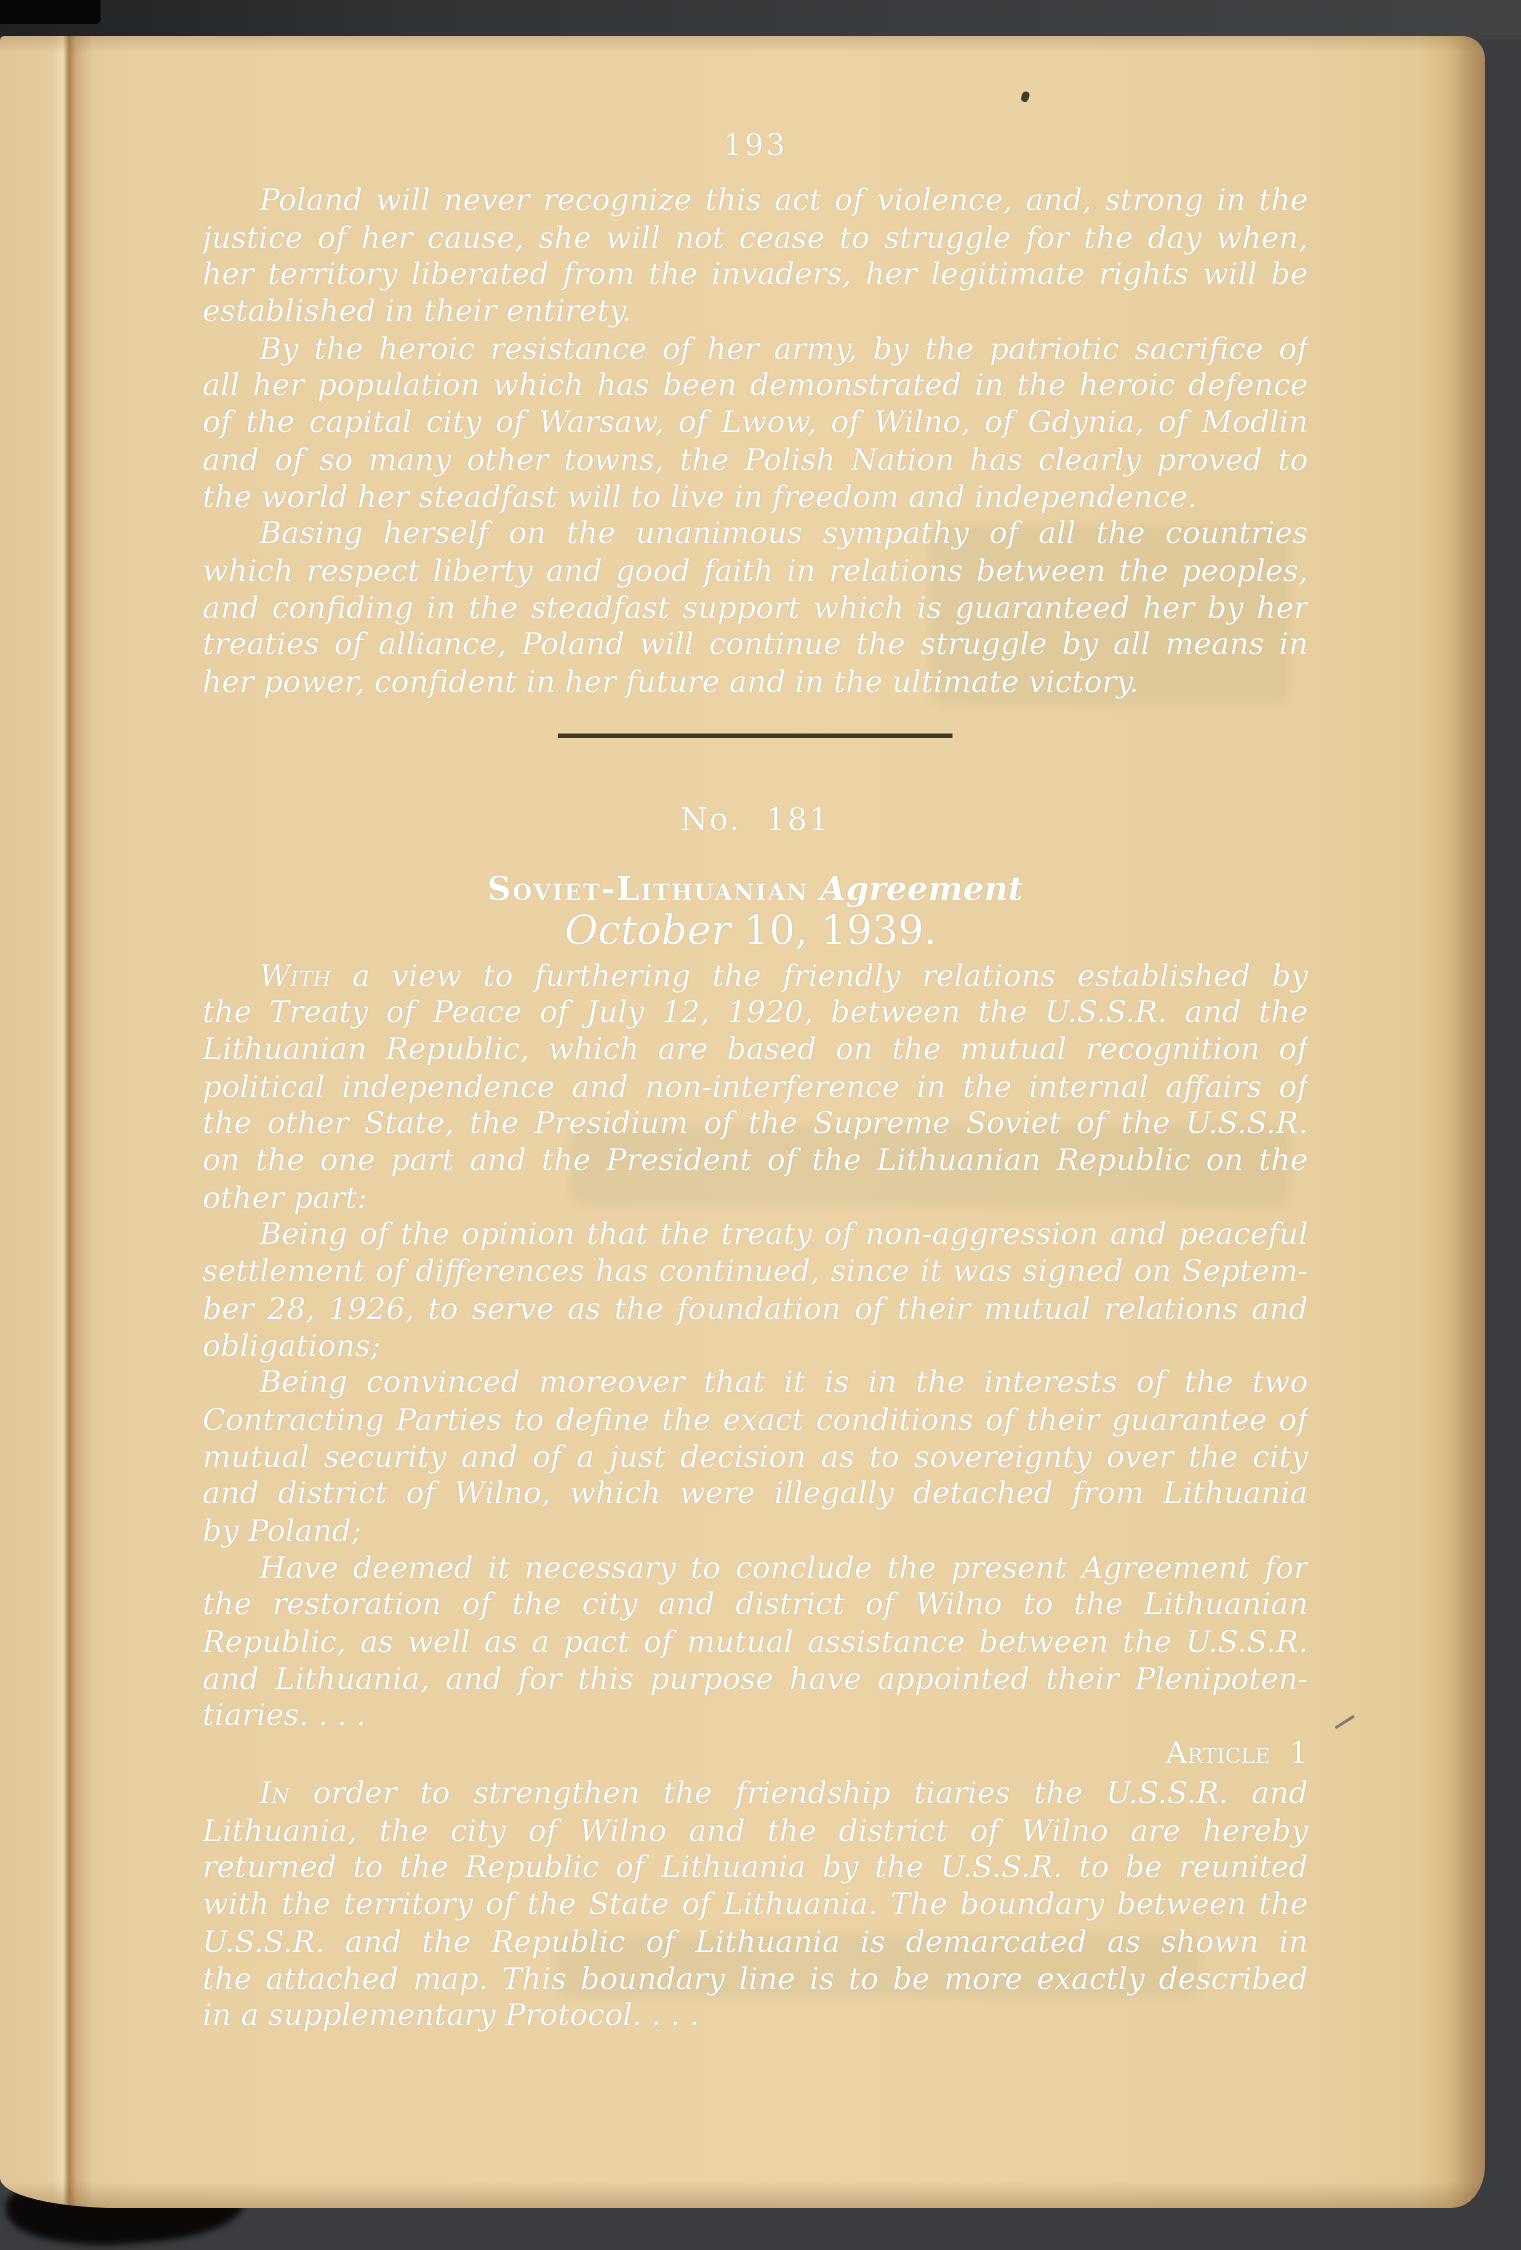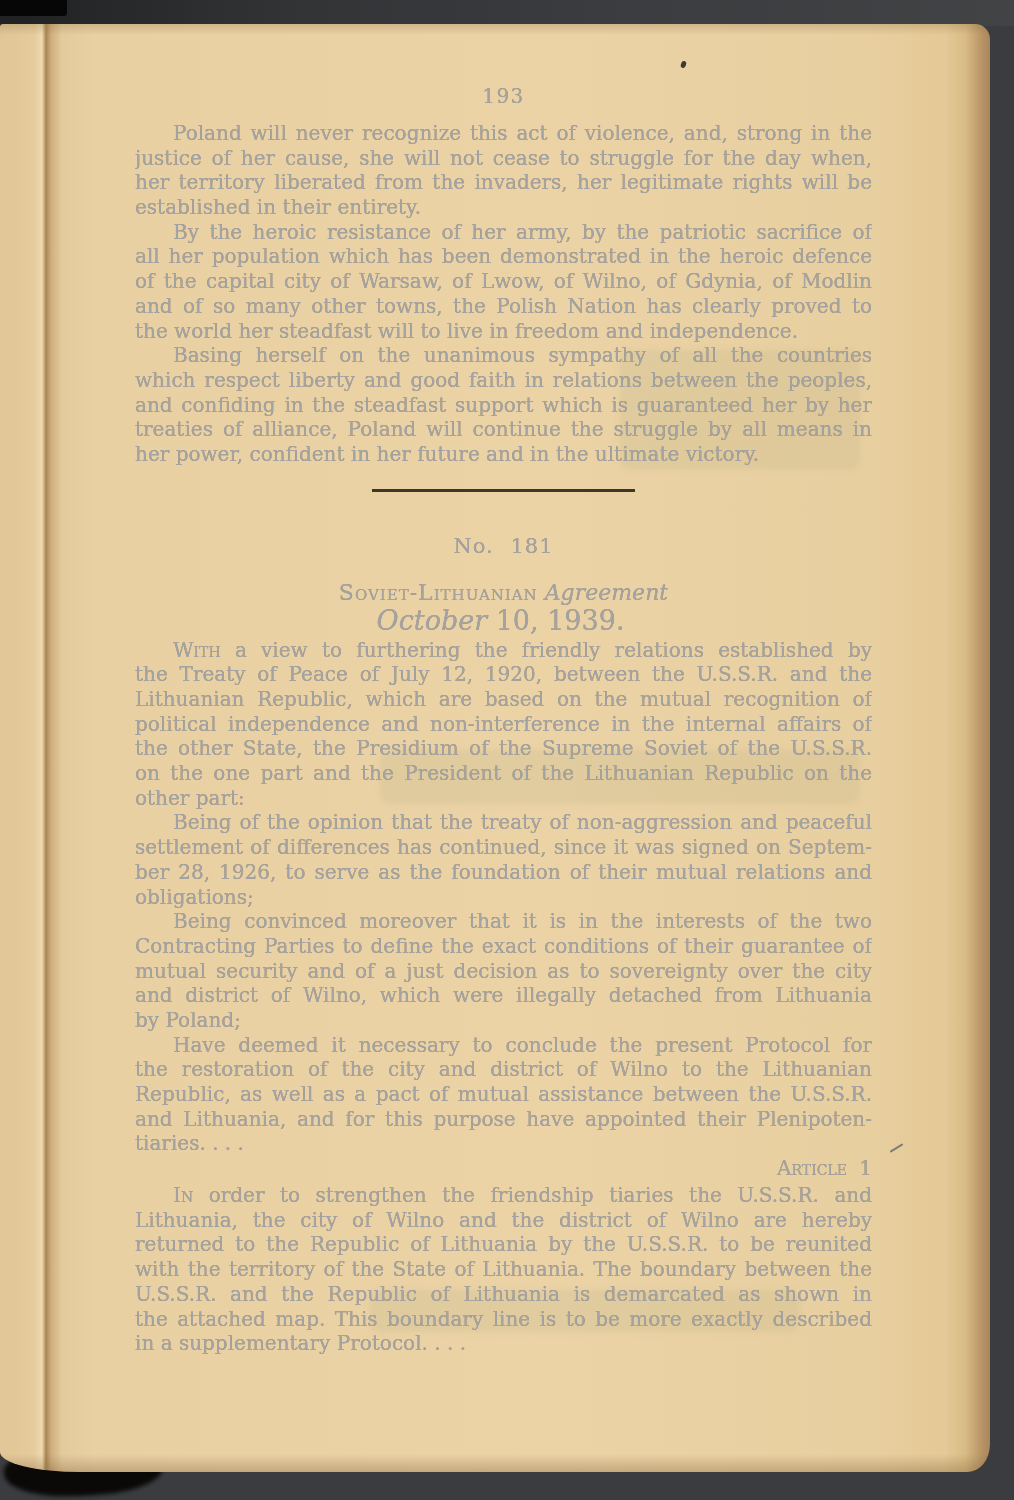--- a/index.html
+++ b/index.html
@@ -40,31 +40,31 @@
   .speck {
     position:absolute; left:681px; top:61px; width:5px; height:7px;
     background:#2e2a24; border-radius:45%; transform:rotate(18deg); opacity:.9;
   }
   .pencil-mark {
     position:absolute; left:889px; top:1147px; width:15px; height:2px;
     background:#6c6f70; border-radius:1px; transform:rotate(-32deg); opacity:.85;
   }
   .content {
     position:absolute; left:135px; top:84px; width:737px;
-    color:#a3a3a3; font-size:20px;
+    color:#ffffff; font-size:20px;
     text-shadow:0 0 0.5px rgba(62,52,40,.45);
   }
   .page-number { text-align:center; font-size:20px; height:24px; line-height:24px; letter-spacing:1.5px; margin-bottom:13px; }
   .paragraph { margin:0; }
-  .line { line-height:24.7px; height:24.7px; overflow:hidden; text-align:justify; text-align-last:justify; }
+  .line { line-height:24.7px; height:24.7px; overflow:hidden; text-align:justify; text-align-last:justify;font-style:italic; }
   .line.last { text-align-last:left; }
   .line.first { text-indent:38px; }
   .divider-rule { width:263px; height:3px; background:#40372b; margin:22px auto 0 auto; }
   .heading-number { text-align:center; margin-top:42px; font-size:21px; height:25px; line-height:25px; letter-spacing:1px; word-spacing:9px; }
-  .heading-title { text-align:center; margin-top:21px; font-size:22px; height:26px; line-height:26px; }
+  .heading-title { text-align:center; margin-top:21px; font-size:22px; height:26px; line-height:26px;font-weight:bold; }
   .heading-title .sc { letter-spacing:1px; }
   .dateline { text-align:center; margin-top:2px; margin-bottom:5px; font-size:27px; height:25px; line-height:25px; padding-right:6px; }
   .heading-article { text-align:right; font-size:20px; height:25px; line-height:25px; word-spacing:6px; margin-bottom:2px; }
   .sc { font-variant:small-caps; }
   .it { font-style:italic; }
 </style>
 </head>
 <body>
 
 <div class="stage">
@@ -120,21 +120,21 @@
         <div class="line last"><span>obligations;</span></div>
       </div>
       <div class="paragraph">
         <div class="line first"><span>Being convinced moreover that it is in the interests of the two</span></div>
         <div class="line"><span>Contracting Parties to define the exact conditions of their guarantee of</span></div>
         <div class="line"><span>mutual security and of a just decision as to sovereignty over the city</span></div>
         <div class="line"><span>and district of Wilno, which were illegally detached from Lithuania</span></div>
         <div class="line last"><span>by Poland;</span></div>
       </div>
       <div class="paragraph">
-        <div class="line first"><span>Have deemed it necessary to conclude the present Protocol for</span></div>
+        <div class="line first"><span>Have deemed it necessary to conclude the present Agreement for</span></div>
         <div class="line"><span>the restoration of the city and district of Wilno to the Lithuanian</span></div>
         <div class="line"><span>Republic, as well as a pact of mutual assistance between the U.S.S.R.</span></div>
         <div class="line"><span>and Lithuania, and for this purpose have appointed their Plenipoten-</span></div>
         <div class="line last"><span>tiaries. . . .</span></div>
       </div>
       <div class="heading-article"><span class="sc">Article</span><span> 1</span></div>
       <div class="paragraph">
         <div class="line first"><span class="sc">In</span><span> order to strengthen the friendship tiaries the U.S.S.R. and</span></div>
         <div class="line"><span>Lithuania, the city of Wilno and the district of Wilno are hereby</span></div>
         <div class="line"><span>returned to the Republic of Lithuania by the U.S.S.R. to be reunited</span></div>

